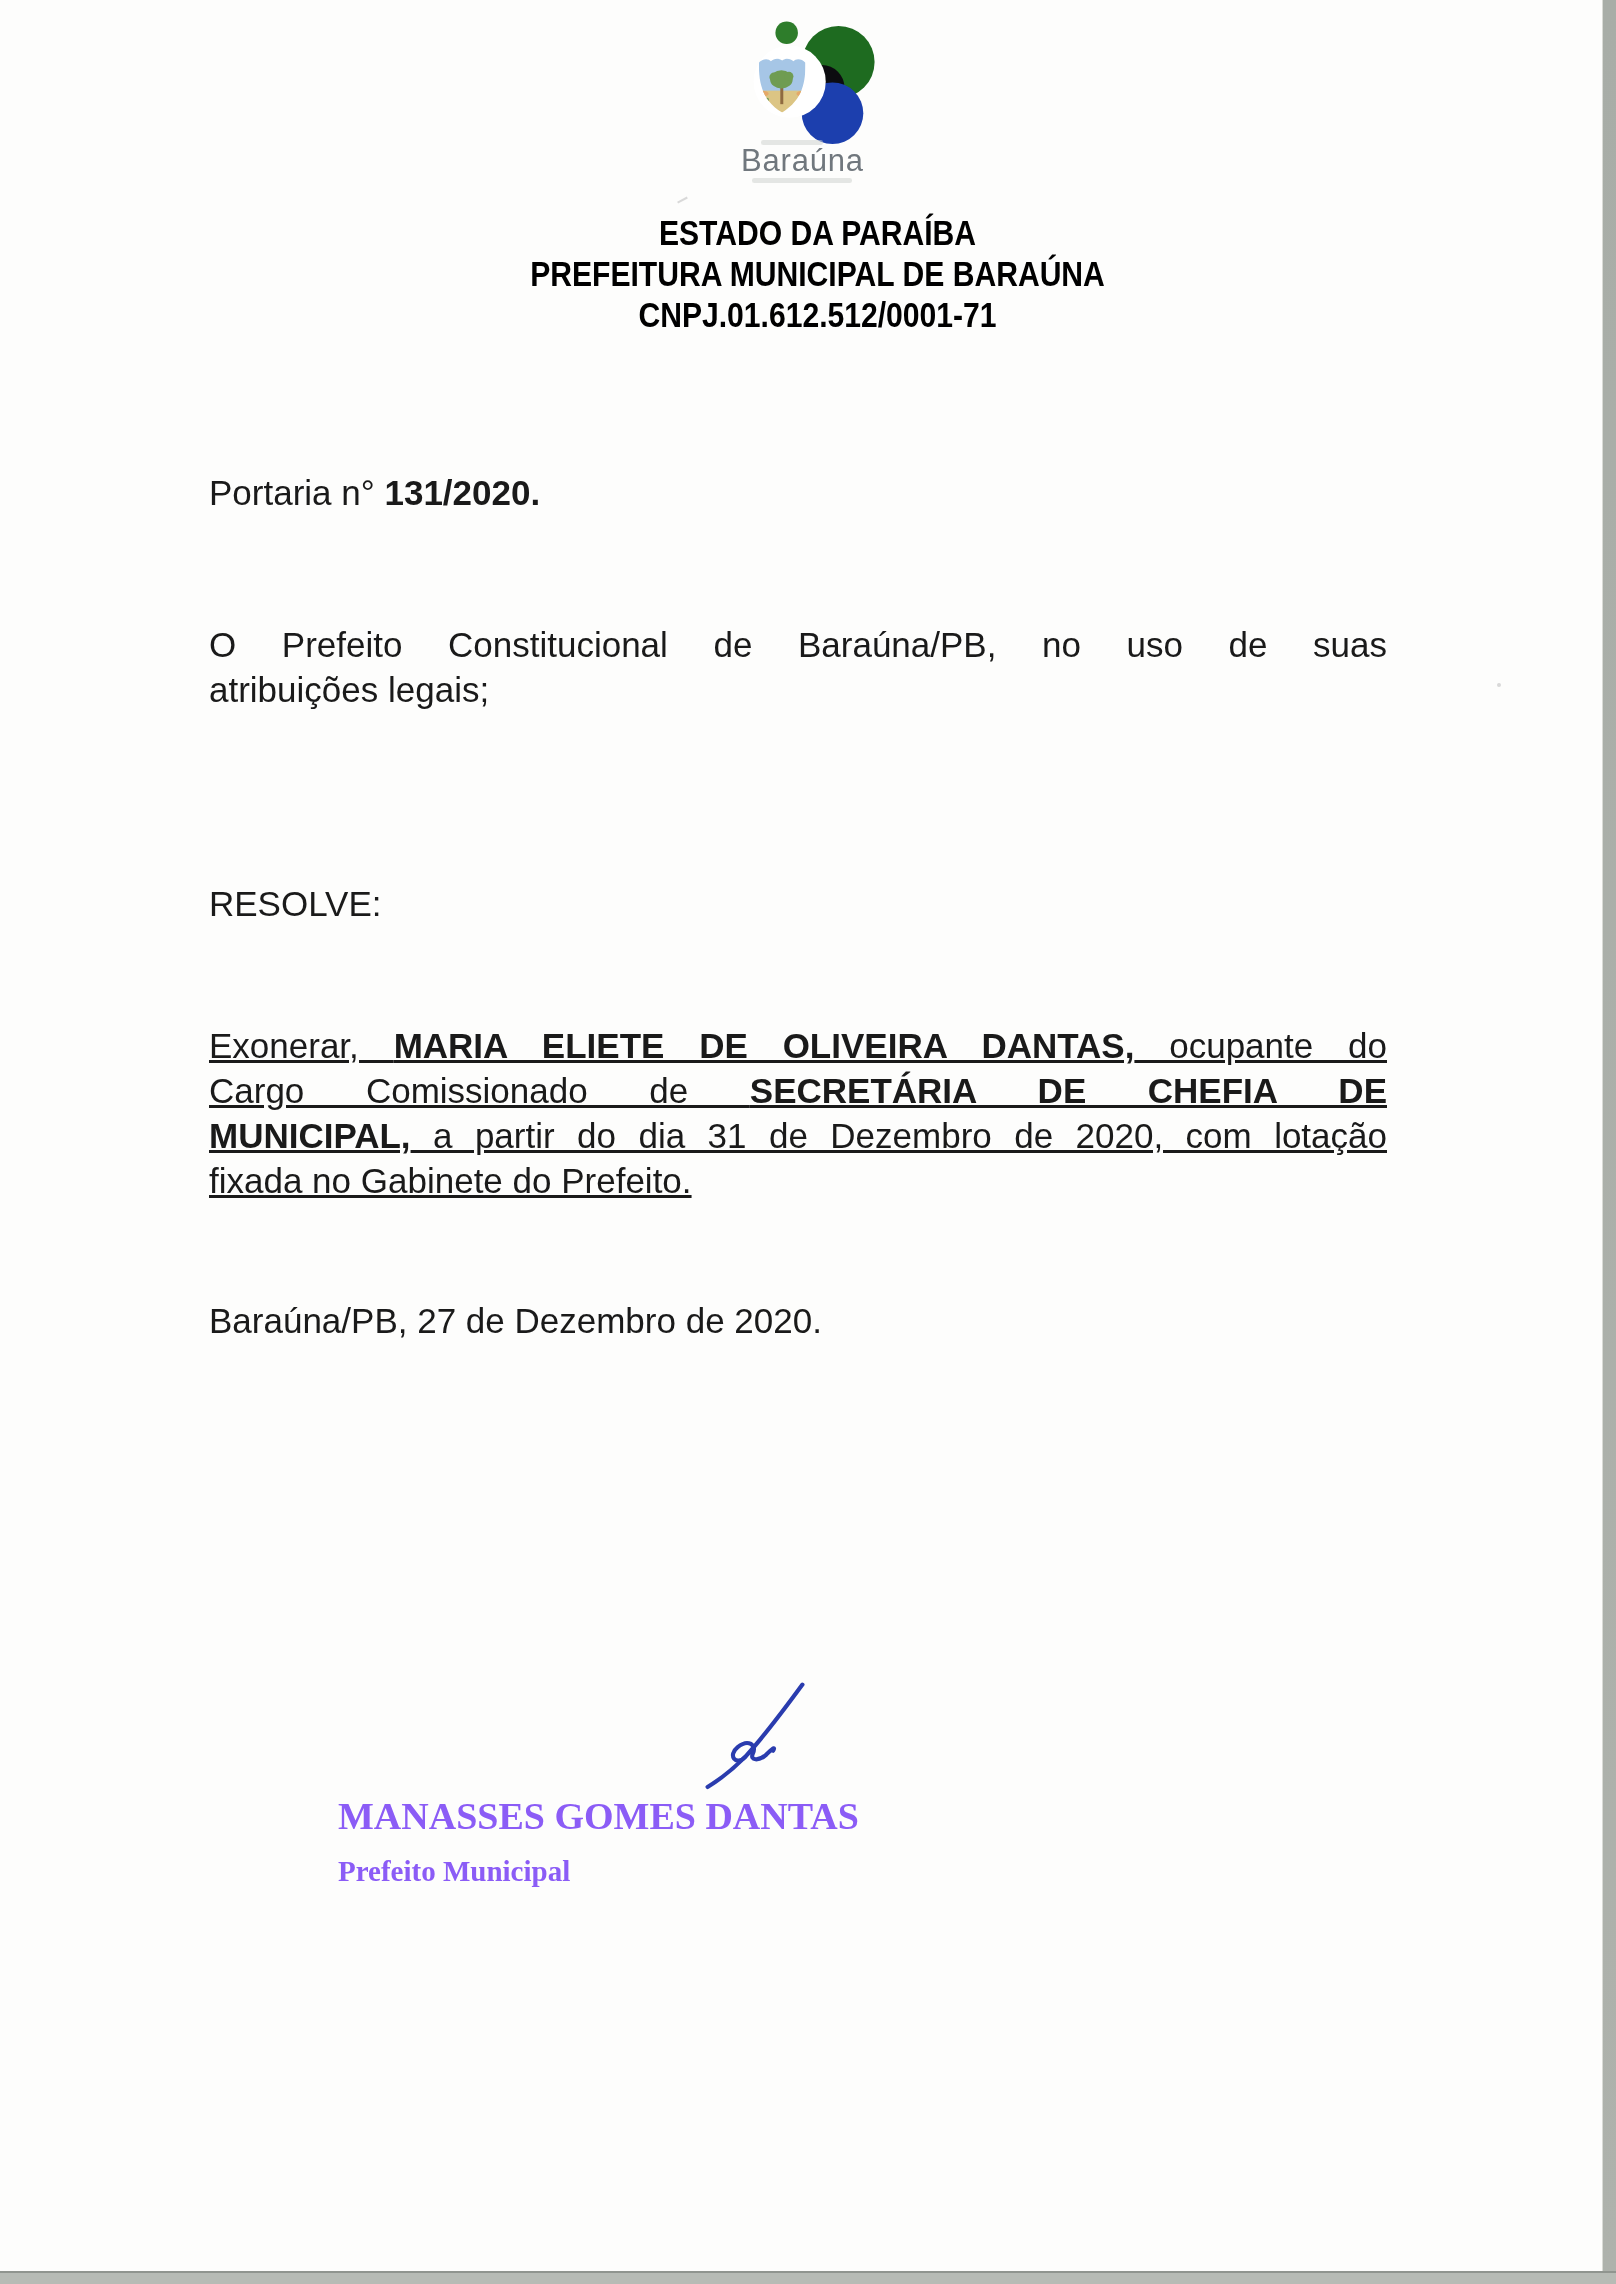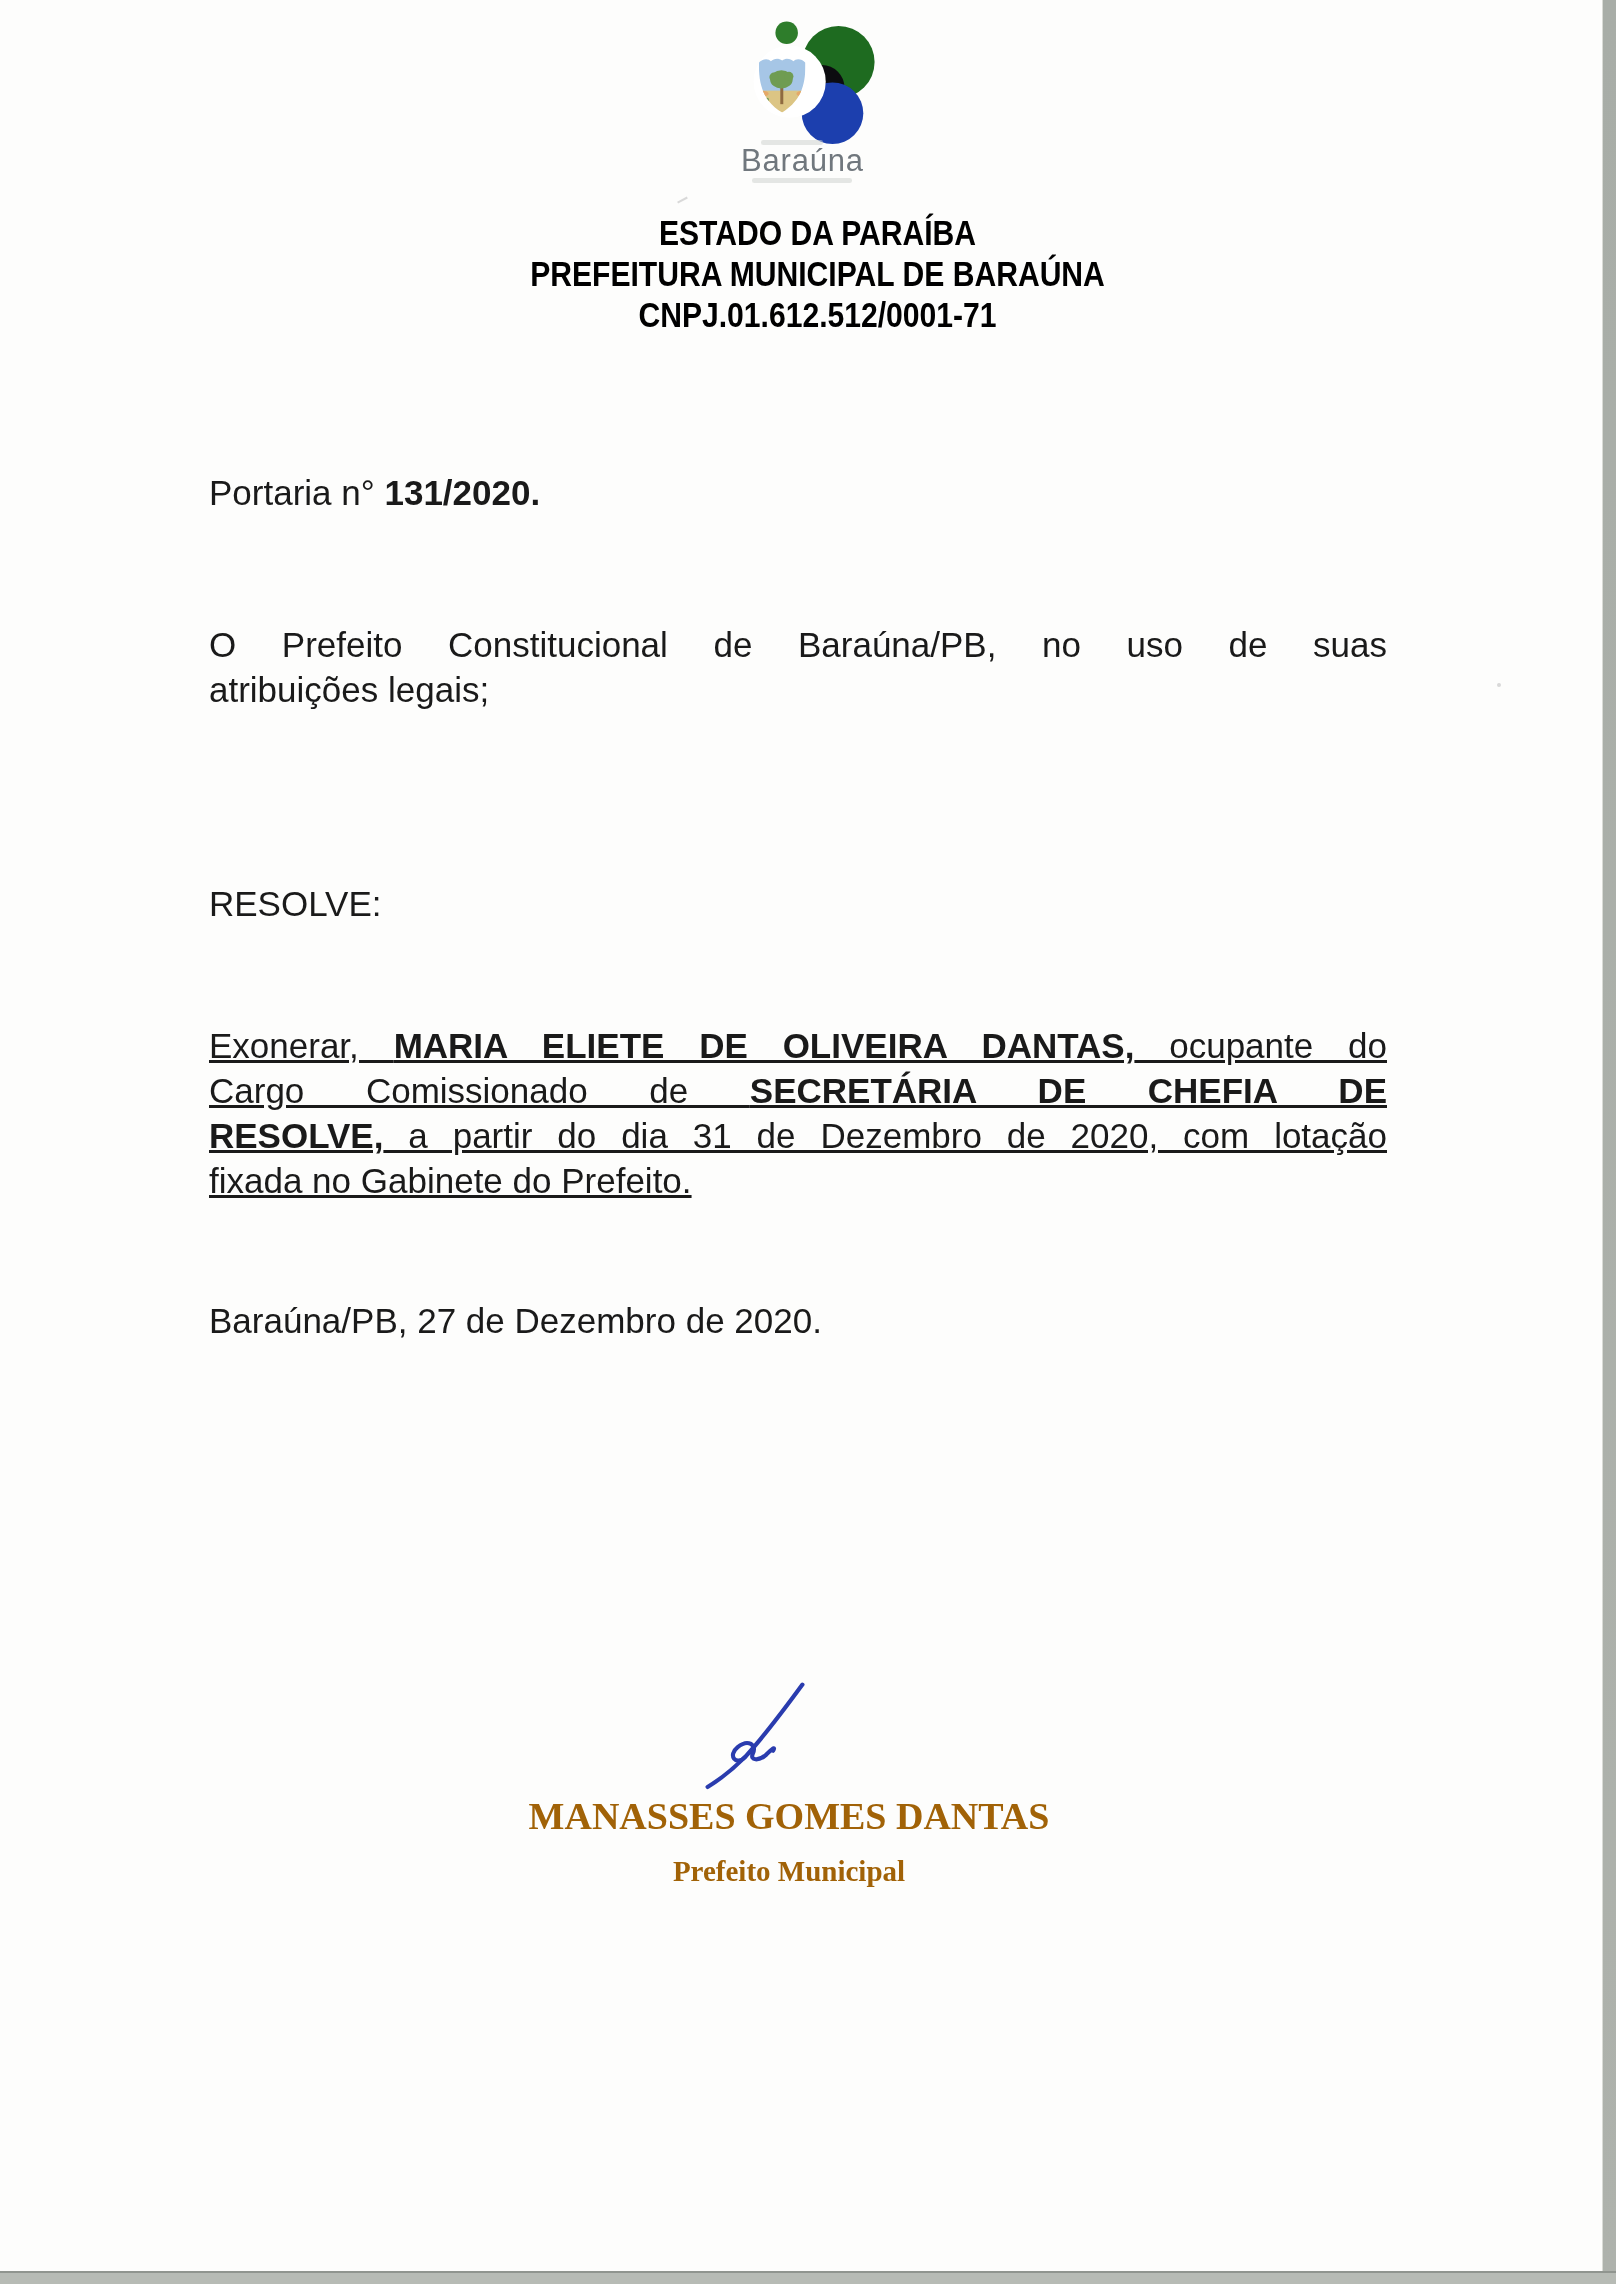--- a/index.html
+++ b/index.html
@@ -35,22 +35,22 @@
   .tline{position:absolute;left:209px;width:1178px;font-size:35px;line-height:45px;margin-top:44px;}
   .jpara .jl{text-align:justify;text-align-last:justify;}
   .jpara .ll{text-align:left;}
   b{font-weight:700;}
   .portaria{top:426px;}
   .preamble{top:578px;}
   .resolve{top:837px;}
   .bodypara{top:979px;text-decoration:underline;}
   .dateline{top:1254px;}
   
-  .sig-block{position:absolute;left:338px;width:902px;text-align:center;
-    font-family:"Liberation Serif", serif;font-weight:700;color:#a16207;}
+  .sig-block{position:absolute;left:338px;width:902px;text-align:left;
+    font-family:"Liberation Serif", serif;font-weight:700;color:#8b5cf6;}
   .sig-name{top:1794px;font-size:38px;}
   .sig-title{top:1855px;font-size:29px;}
   .sig-svg{position:absolute;left:688px;top:1668px;width:128px;height:128px;}
   
   .edge-right{
     position:absolute;right:0;top:0;width:13.5px;height:2284px;
     background:linear-gradient(#a8ada7,#aeb2ac);
     border-left:1.5px solid #d9dbd6;
   }
   .edge-bottom{
@@ -109,21 +109,21 @@
   <div class="tline preamble jpara">
     <div class="jl">O Prefeito Constitucional de Baraúna/PB, no uso de suas</div>
     <div class="ll">atribuições legais;</div>
   </div>
 
   <div class="tline resolve">RESOLVE:</div>
 
   <div class="tline bodypara jpara">
     <div class="jl"><span>Exonerar, </span><b>MARIA ELIETE  DE OLIVEIRA DANTAS,</b><span> ocupante do</span></div>
     <div class="jl"><span>Cargo Comissionado de </span><b>SECRETÁRIA DE CHEFIA DE</b></div>
-    <div class="jl"><b>RESOLVE,</b><span> a partir do dia 31 de Dezembro de 2020, com lotação</span></div>
+    <div class="jl"><b>MUNICIPAL,</b><span> a partir do dia 31 de Dezembro de 2020, com lotação</span></div>
     <div class="ll"><span>fixada no Gabinete do Prefeito.</span></div>
   </div>
 
   <div class="tline dateline">Baraúna/PB, 27 de Dezembro de 2020.</div>
 
   <svg class="sig-svg" viewBox="0 0 170 170">
     <path d="M152,22 C130,52 100,92 76,118 C64,131 52,116 66,105 C80,94 92,102 86,114
              C82,123 94,124 104,115 C111,108 117,103 113,110" fill="none" stroke-width="5.5" stroke-linecap="round" stroke-linejoin="round" stroke="#2a3cae"></path>
     <path d="M76,118 C62,132 44,147 26,158" fill="none" stroke-width="5.5" stroke-linecap="round" stroke="#2a3cae"></path>
   </svg>

